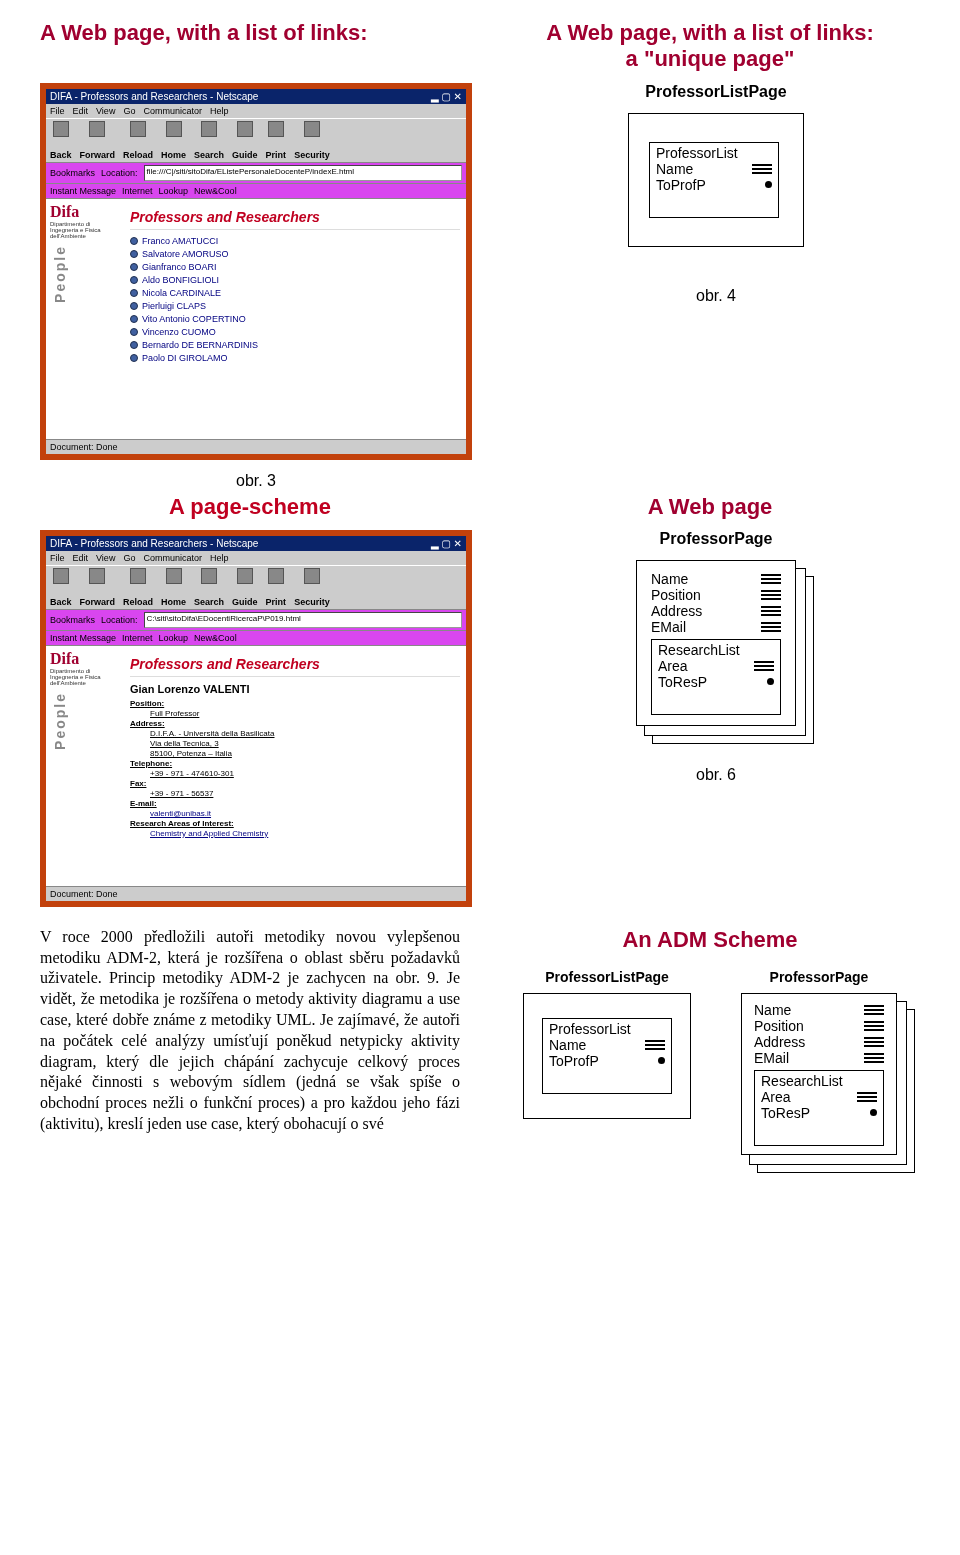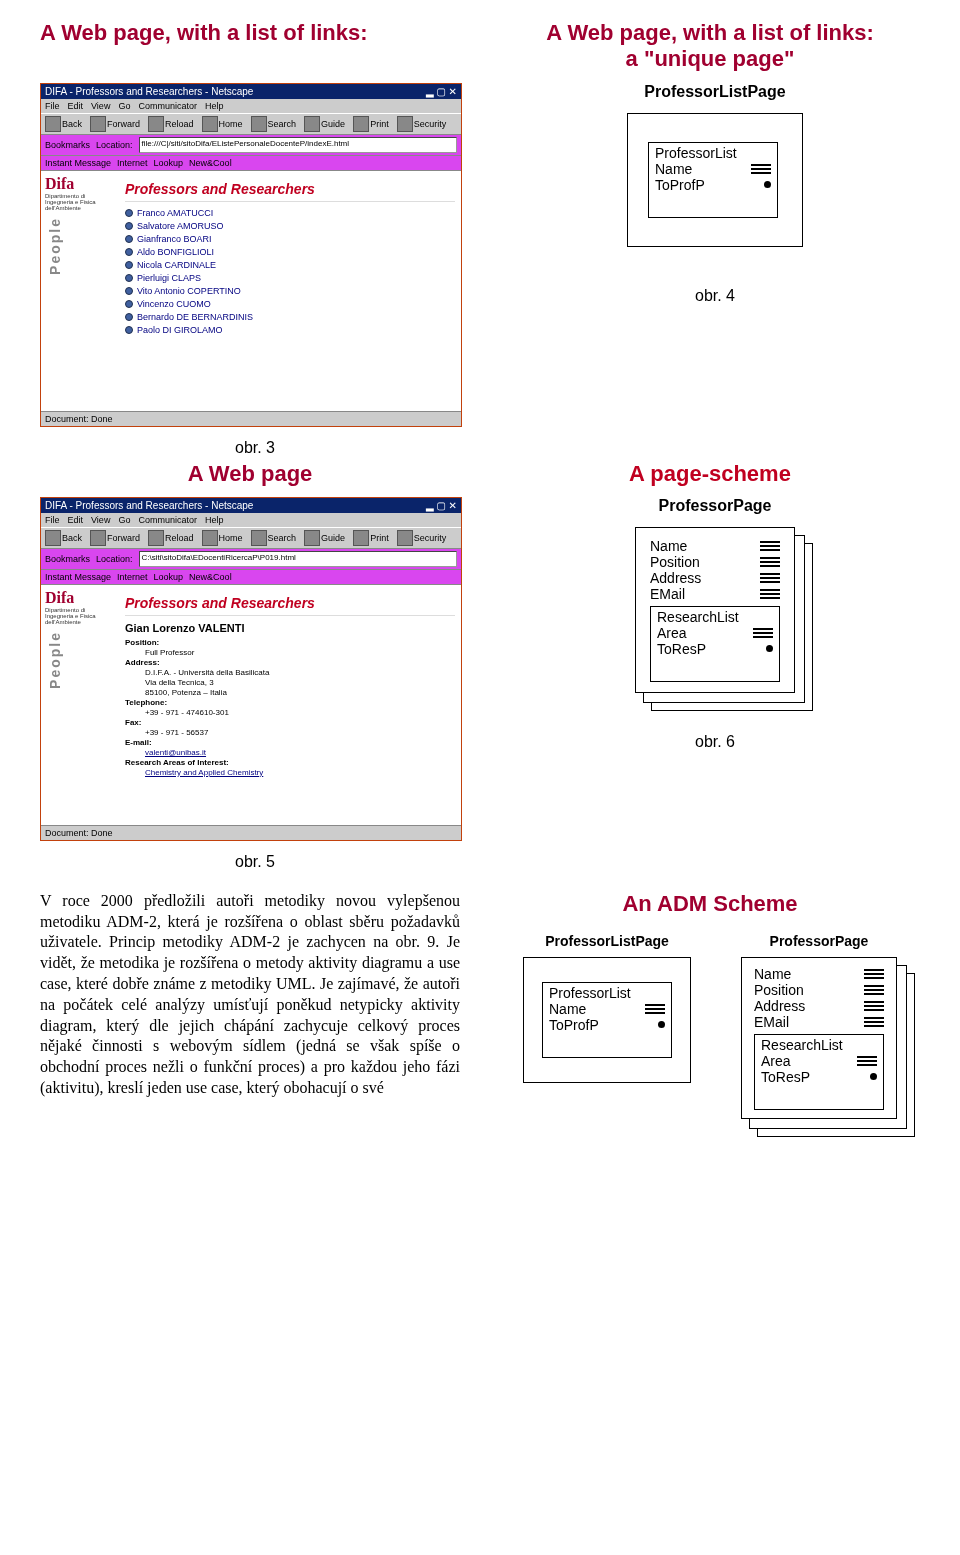--- a/index.html
+++ b/index.html
@@ -38,21 +38,21 @@
   .subhead-maroon { color: #a00030; font-size: 22px; }
   .body-text {
     font-size: 16px;
     text-align: justify;
     line-height: 1.3;
   }
   .italic { }
 
   
   .browser {
-    border: 1px solid #c2410c;
+    border: 6px solid #c2410c;
     background: #ccc;
     font-family: Tahoma, Arial, sans-serif;
     font-size: 9px;
     width: 420px;
   }
   .titlebar {
     background: linear-gradient(#0a246a, #0a246a);
     color: #fff;
     padding: 2px 4px;
     display: flex;
@@ -67,21 +67,21 @@
   }
   .toolbar {
     background: #ccc;
     padding: 2px 4px;
     display: flex;
     gap: 8px;
     border-top:1px solid #fff;
     border-bottom:1px solid #888;
     align-items:center;
   }
-  .tb-btn { display:flex; flex-direction:row; align-items:center; gap:1px; }
+  .tb-btn { display:flex; flex-direction:column; align-items:center; gap:13px;font-weight:bold; }
   .tb-icon { width:14px; height:14px; background:#888; border:1px solid #555;}
   .addrbar {
     background: #d946ef;
     padding: 2px 4px;
     display: flex;
     align-items: center;
     gap: 6px;
     border-bottom:1px solid #888;
   }
   .addr-input {
@@ -115,21 +115,21 @@
   .content-title {
     color:#c00020; font-weight:bold; font-size:14px; font-style:italic;
     padding:4px 0; border-bottom:1px solid #ddd; margin-bottom:6px;
   }
   .link-item {
     font-size: 9px; color:#000080; margin:3px 0; display:flex; align-items:center; gap:4px;
   }
   .bullet { width:6px; height:6px; border-radius:50%; background:#4060a0; border:1px solid #203050; flex-shrink:0;}
   .statusbar { background:#ccc; padding:2px 4px; font-size:9px; }
   .detail-name { font-weight:bold; font-size:11px; margin:4px 0; }
-  .detail-row { font-size:8px; margin:1px 0; }
+  .detail-row { font-size:8px; margin:1px 0;text-decoration:underline; }
   .detail-lbl { font-weight:bold; }
   .detail-link { color:#000080; text-decoration:underline; }
 
   
   .scheme {
     font-family: Arial, sans-serif;
     font-size: 14px;
     display:flex; flex-direction:column; align-items:center;
   }
   .scheme-title { font-weight:bold; font-size:16px; margin-bottom:12px; }
@@ -299,22 +299,22 @@
             <span class="dot"></span>
           </div>
         </div>
       </div>
     </div>
     <div class="fig-caption" style="margin-top:40px;">obr. 4</div>
   </div>
 </div>
 
 <div class="row" style="margin-top:4px; margin-bottom:10px;">
+  <div class="col subhead subhead-red">A page-scheme</div>
   <div class="col subhead subhead-maroon">A Web page</div>
-  <div class="col subhead subhead-red">A page-scheme</div>
 </div>
 
 <div class="row" style="align-items:flex-start;">
 
   <div style="flex:0 0 430px;">
     <div class="browser">
       <div class="titlebar">
           <span>DIFA - Professors and Researchers - Netscape</span>
           <span>▂ ▢ ✕</span>
         </div>
@@ -391,21 +391,20 @@
           <div class="detail-row"><span class="detail-lbl">Fax:</span></div>
           <div class="detail-row" style="padding-left:20px;">+39 - 971 - 56537</div>
           <div class="detail-row"><span class="detail-lbl">E-mail:</span></div>
           <div class="detail-row detail-link" style="padding-left:20px;">valenti@unibas.it</div>
           <div class="detail-row"><span class="detail-lbl">Research Areas of Interest:</span></div>
           <div class="detail-row detail-link" style="padding-left:20px;">Chemistry and Applied Chemistry</div>
         </div>
       </div>
       <div class="statusbar">Document: Done</div>
     </div>
-    <div class="fig-caption">obr. 5</div>
   </div>
 
   <div style="flex:1; display:flex; flex-direction:column; align-items:center;">
     <div class="scheme">
       <div class="scheme-title">ProfessorPage</div>
       <div class="stack" style="z-index:1;">
         <div class="stack-sh1"></div>
           <div class="stack-sh2"></div>
         <div class="scheme-outer" style="padding:10px 14px;">
           <div class="scheme-row">

